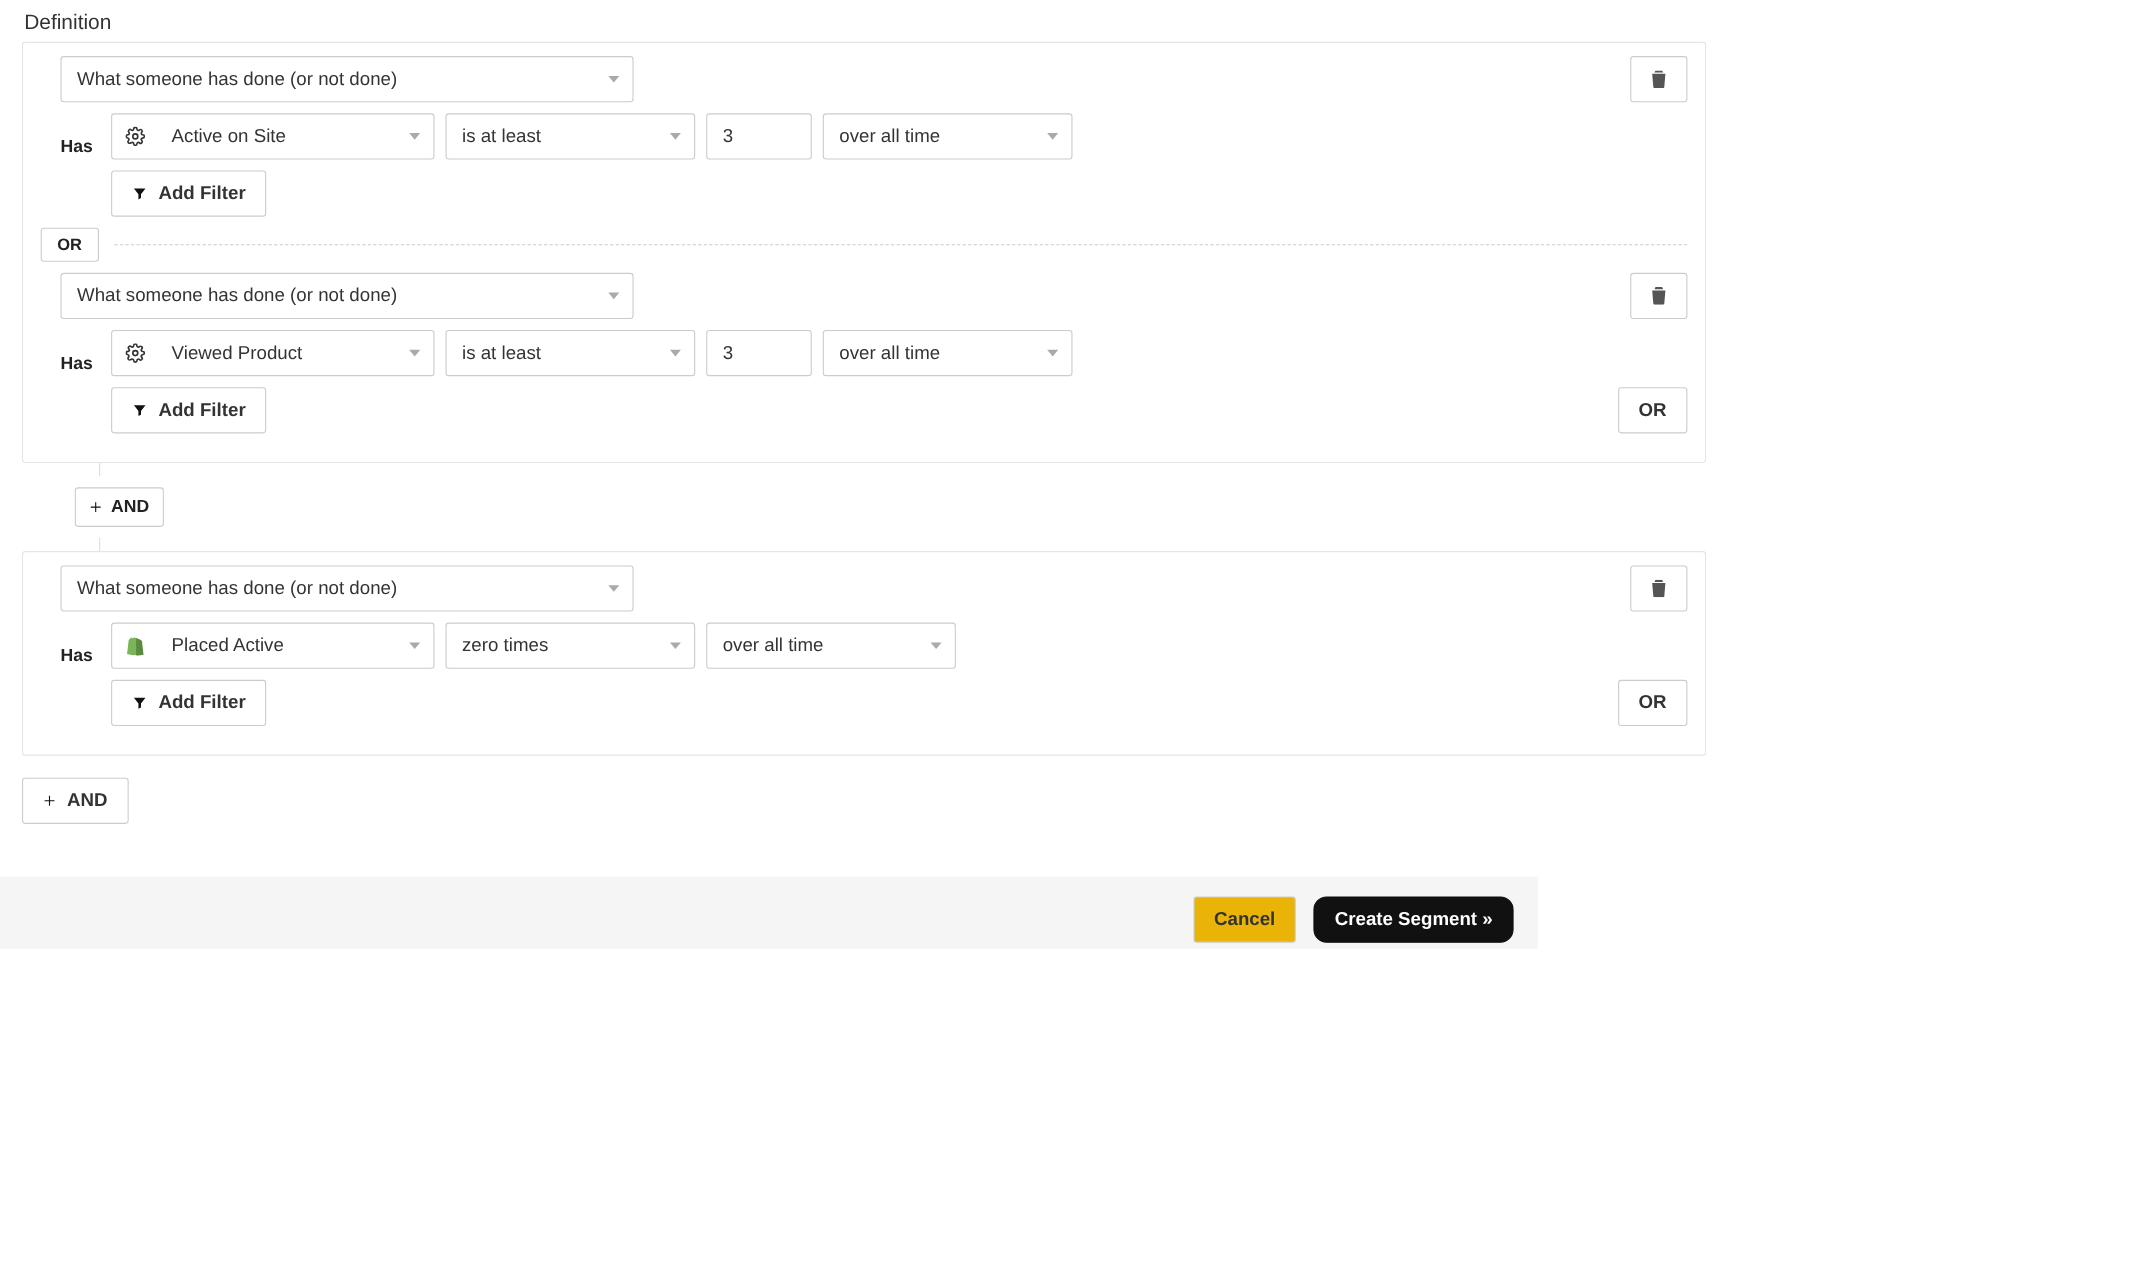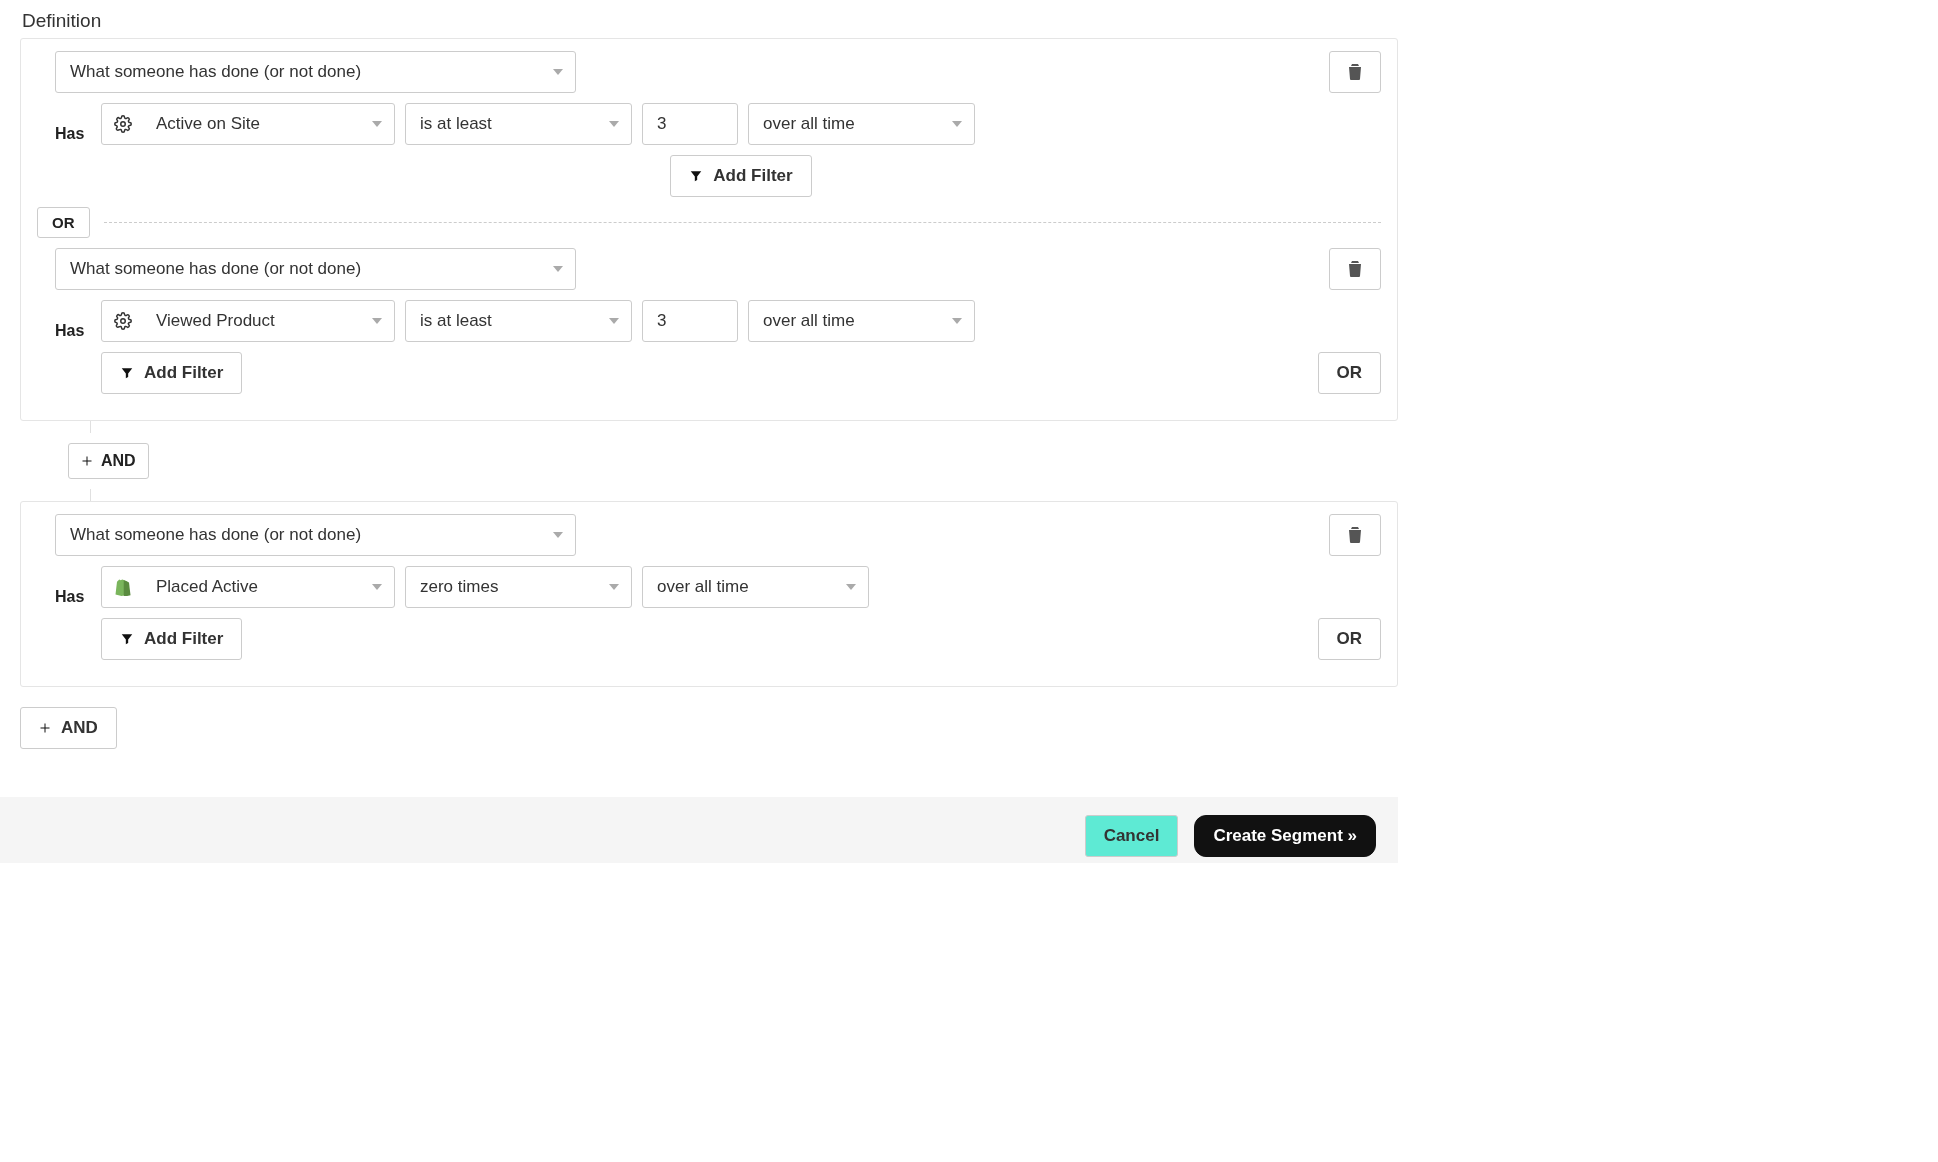--- a/index.html
+++ b/index.html
@@ -4,21 +4,21 @@
 <style>
   * { box-sizing: border-box; }
   html, body {
     margin: 0;
     padding: 0;
     font-family: -apple-system, BlinkMacSystemFont, "Segoe UI", Helvetica, Arial, sans-serif;
     font-size: 16px;
     color: #222;
     background: #fff;
   }
-  .page { width: 1398px; margin: 0; padding: 0 0 0 20px; }
+  .page { width: 1551px; margin: 0; padding: 0 0 0 20px; }
   .title { font-size: 19px; font-weight: 400; color: #333; margin: 10px 0 6px 2px; }
 
   .group {
     border: 1px solid #e5e5e5;
     border-radius: 3px;
     background: #fff;
     padding: 12px 16px 16px 34px;
     margin-bottom: 0;
     position: relative;
   }
@@ -118,24 +118,24 @@
 
   .and-standalone { margin: 20px 0 0 0; }
   .and-standalone .btn { font-size: 17px; }
 
   .footer {
     margin-top: 48px; background: #f5f5f5; padding: 18px 22px 6px;
     display: flex; justify-content: flex-end; gap: 16px;
     margin-left: -20px;
     width: 1398px;
   }
-  .footer .btn-white { background: #5eead4; margin-left: 19px; }
+  .footer .btn-white { background: #eab308; margin-left: 19px; }
   .footer .btn-black { background: #111; color: #fff; border-color: #111; border-radius: 12px; }
 
-  .filter-indent { margin-left: 46px; justify-content: center; }
+  .filter-indent { margin-left: 46px; }
 
   svg { display: block; }
 </style>
 </head>
 <body>
 
 <div class="page">
   <div class="title">Definition</div>
 
   <div class="group">

